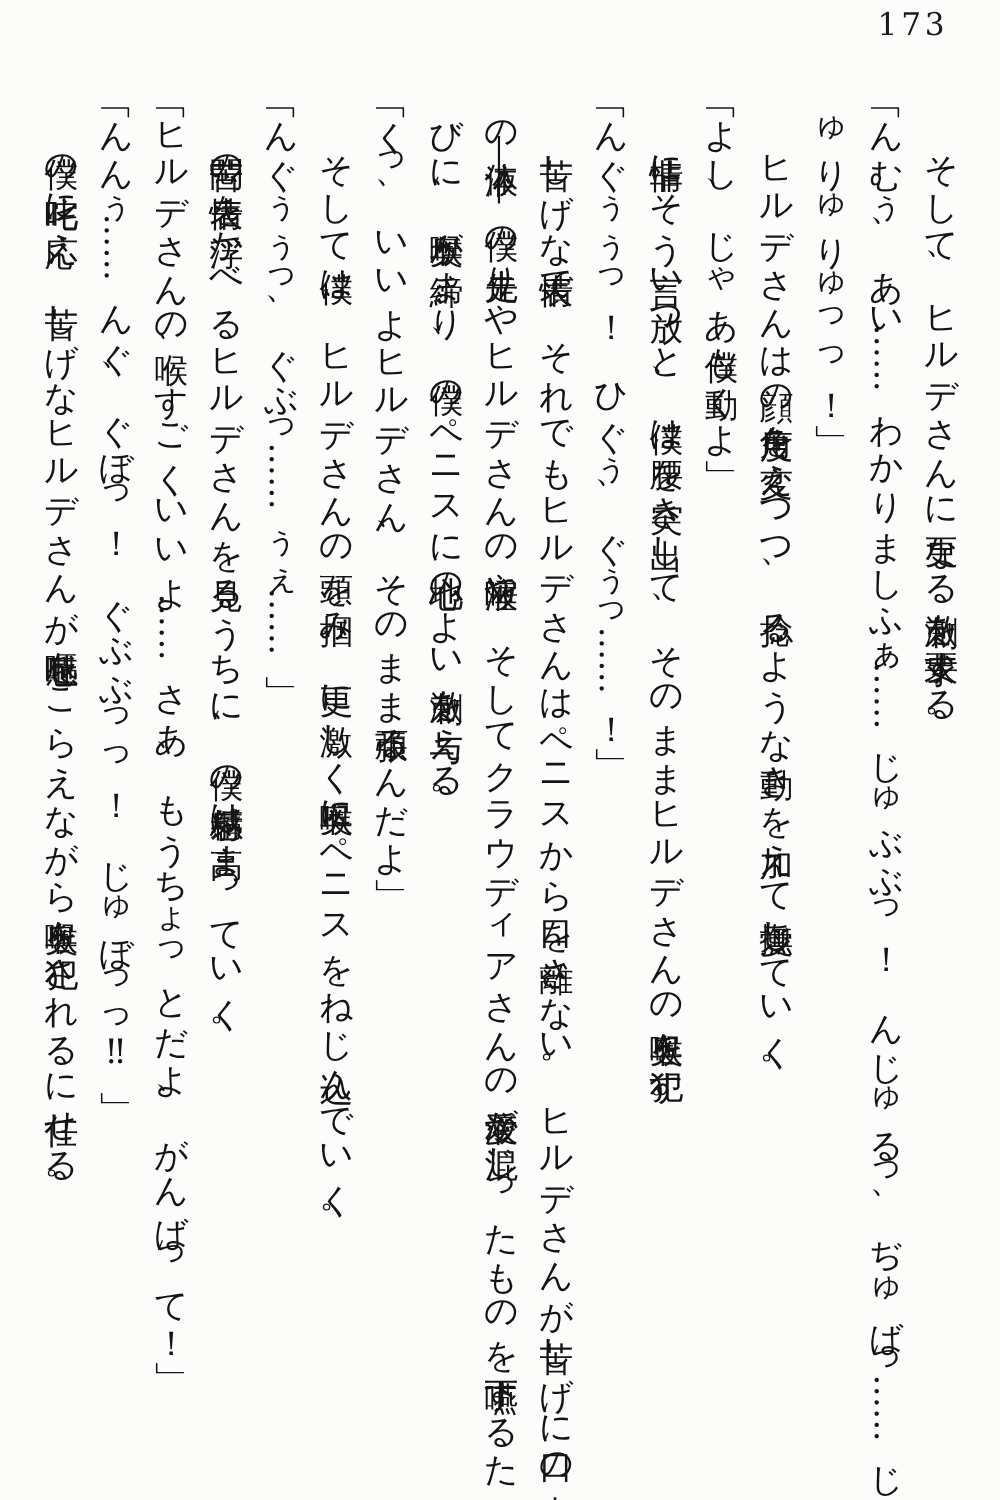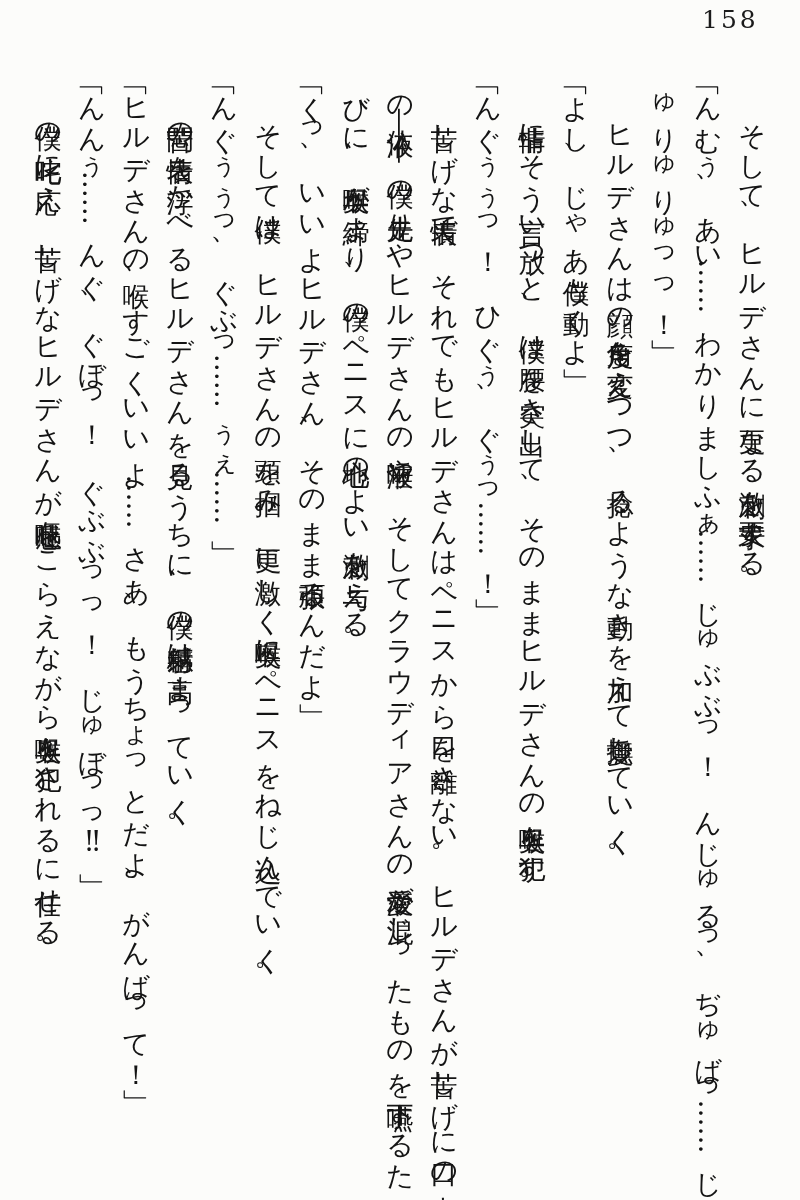--- a/index.html
+++ b/index.html
@@ -37,21 +37,21 @@
     line-height: 44px;
     color: #141414;
   }
   .para { margin: 0; padding: 0; }
 </style>
 </head>
 <body>
 
 <div class="page">
 
-  <div class="page-number">158</div>
+  <div class="page-number">173</div>
 
   <div class="text-block">
     <p class="para">　そして、ヒルデさんに更なる刺激を要求する。</p>
     <p class="para">「んむぅ、あい……わかりましふぁ……じゅぶぶっ！　んじゅるっ、ぢゅばっ……じゅりゅりゅっっ！」</p>
     <p class="para">　ヒルデさんは顔の角度を変えつつ、捻るような動きを加えて愛撫していく。</p>
     <p class="para">「よし、じゃあ僕も動くよ」</p>
     <p class="para">　非情にそう言い放つと、僕は腰を突き出して、そのままヒルデさんの喉奥を犯す。</p>
     <p class="para">「んぐぅぅっ！　ひぐぅ、ぐぅっ……！」</p>
     <p class="para">　苦しげな表情で、それでもヒルデさんはペニスから口を離さない。ヒルデさんが苦しげに口の中の液体――僕の先走りやヒルデさんの唾液や、そしてクラウディアさんの愛液が混じったものを嚥下するたびに、喉奥が締まり、僕のペニスに心地のよい刺激を与える。</p>
     <p class="para">「くっ、いいよヒルデさん、そのまま頑張るんだよ」</p>

